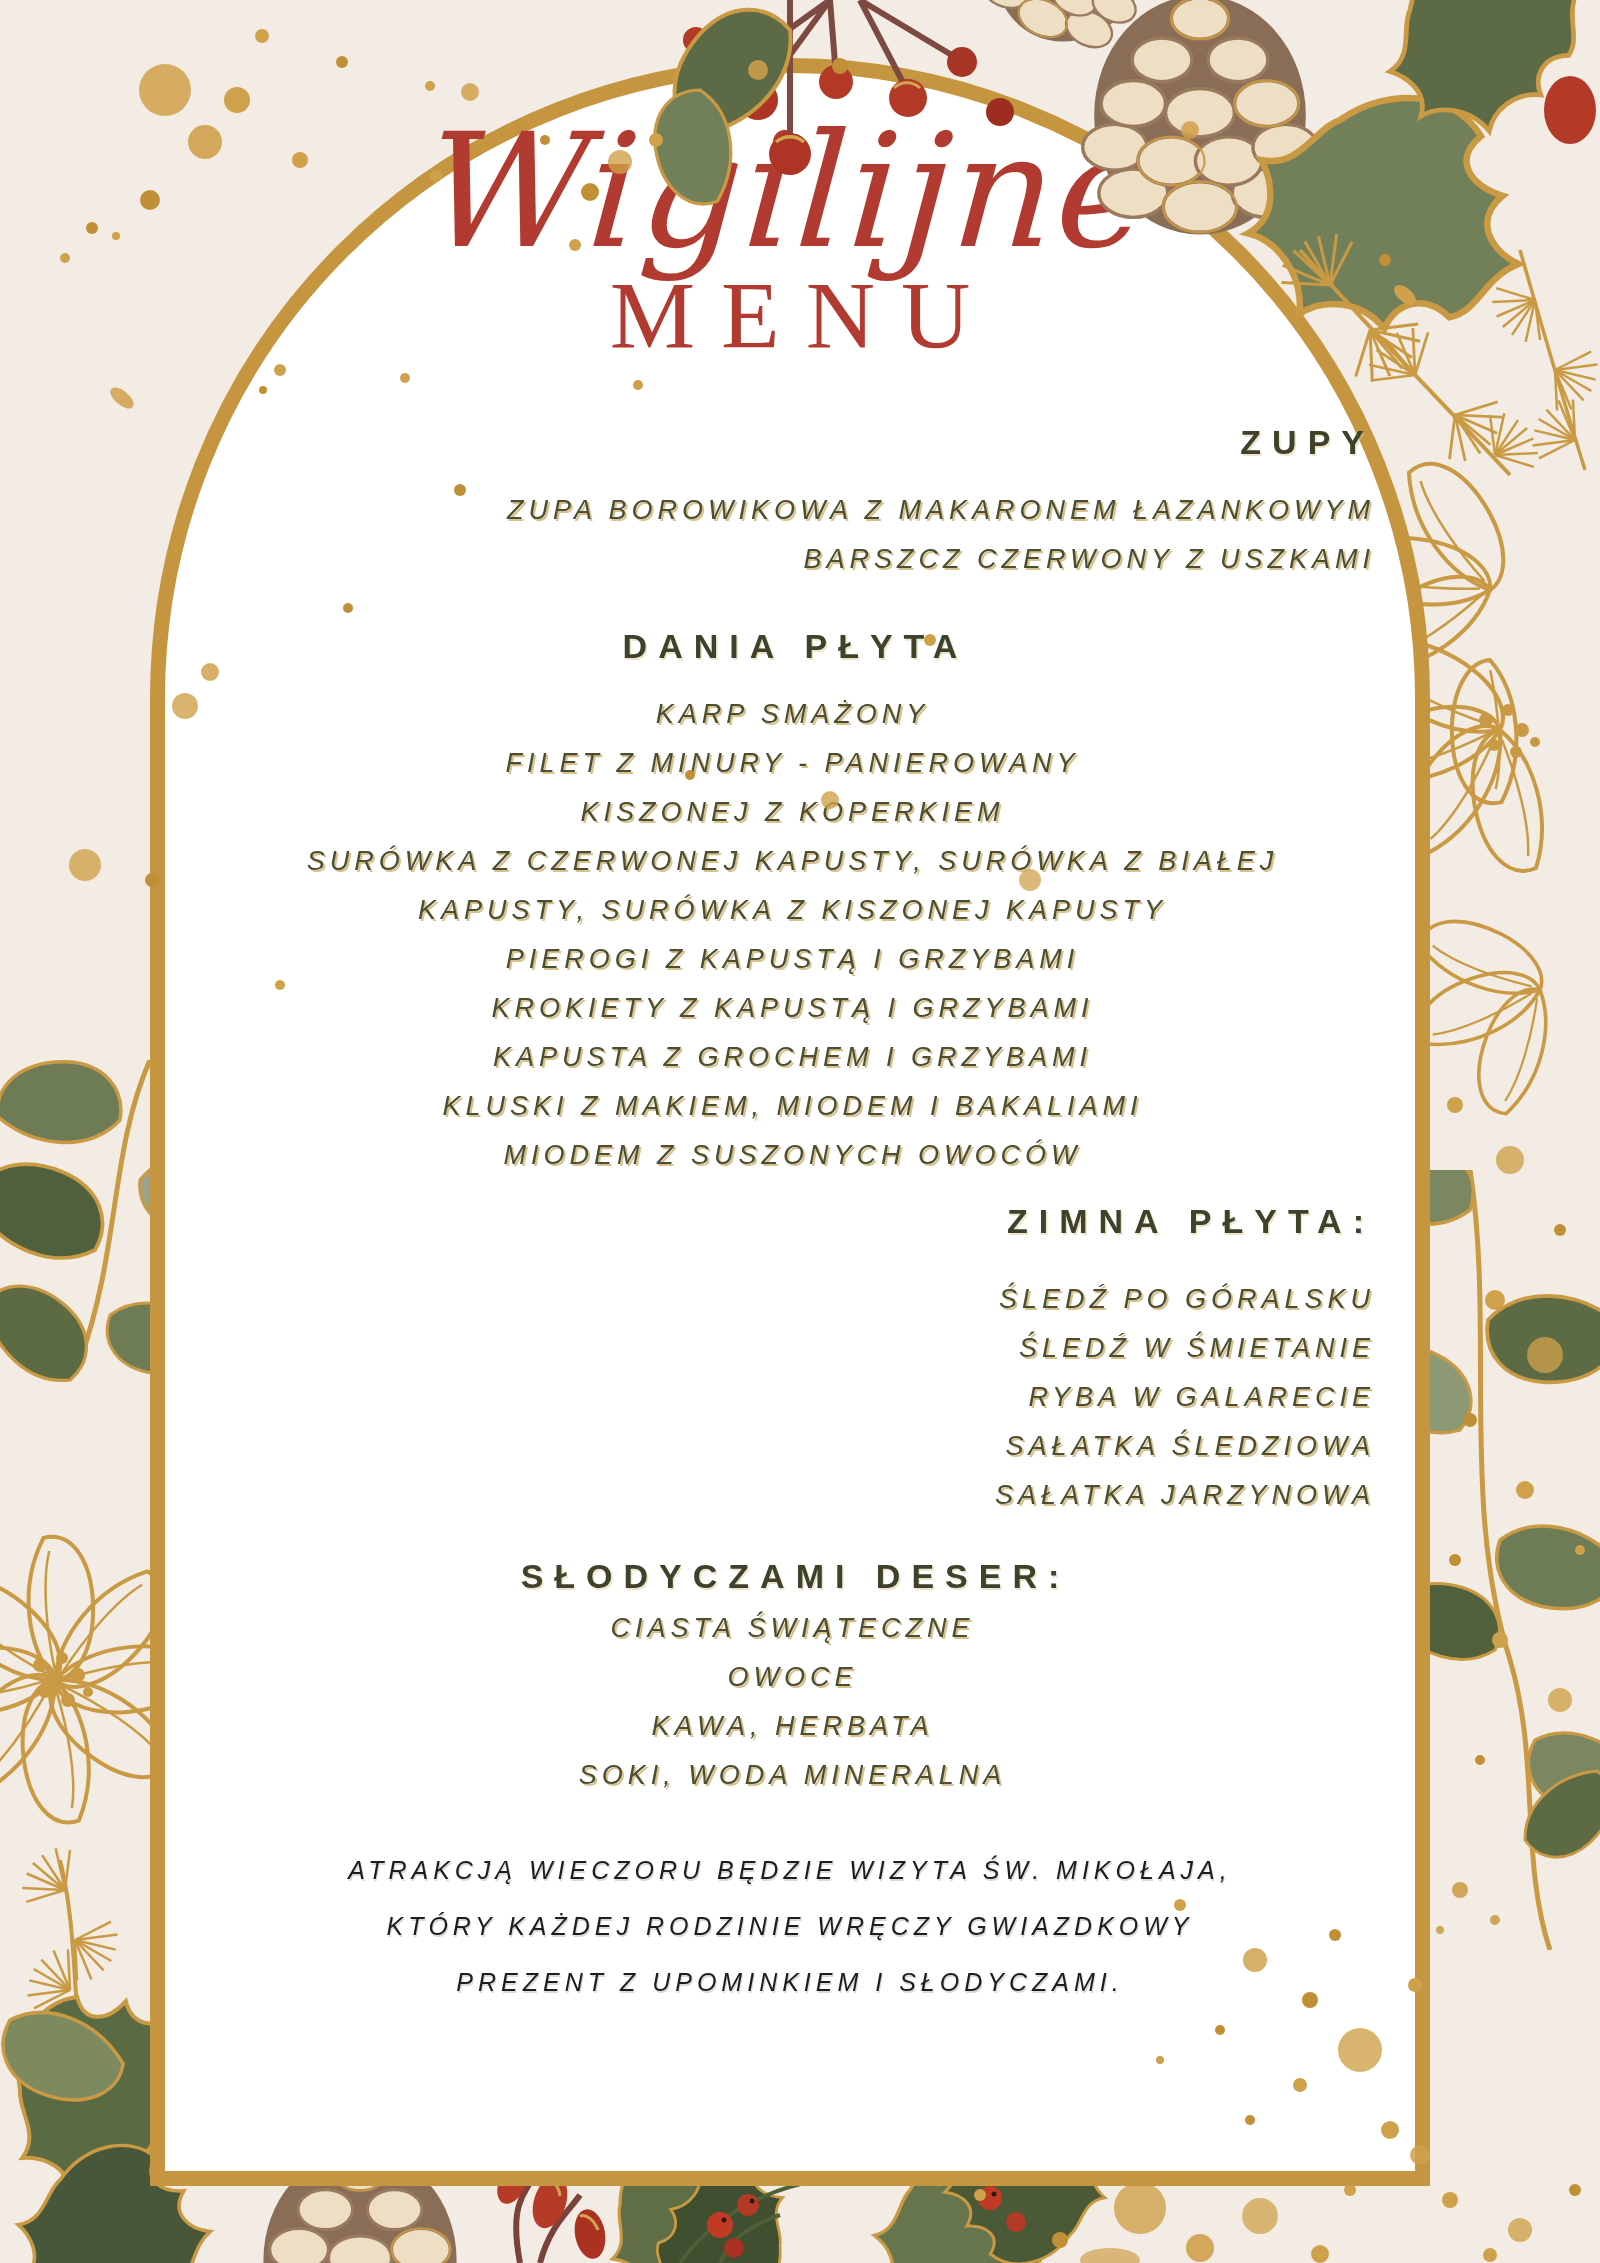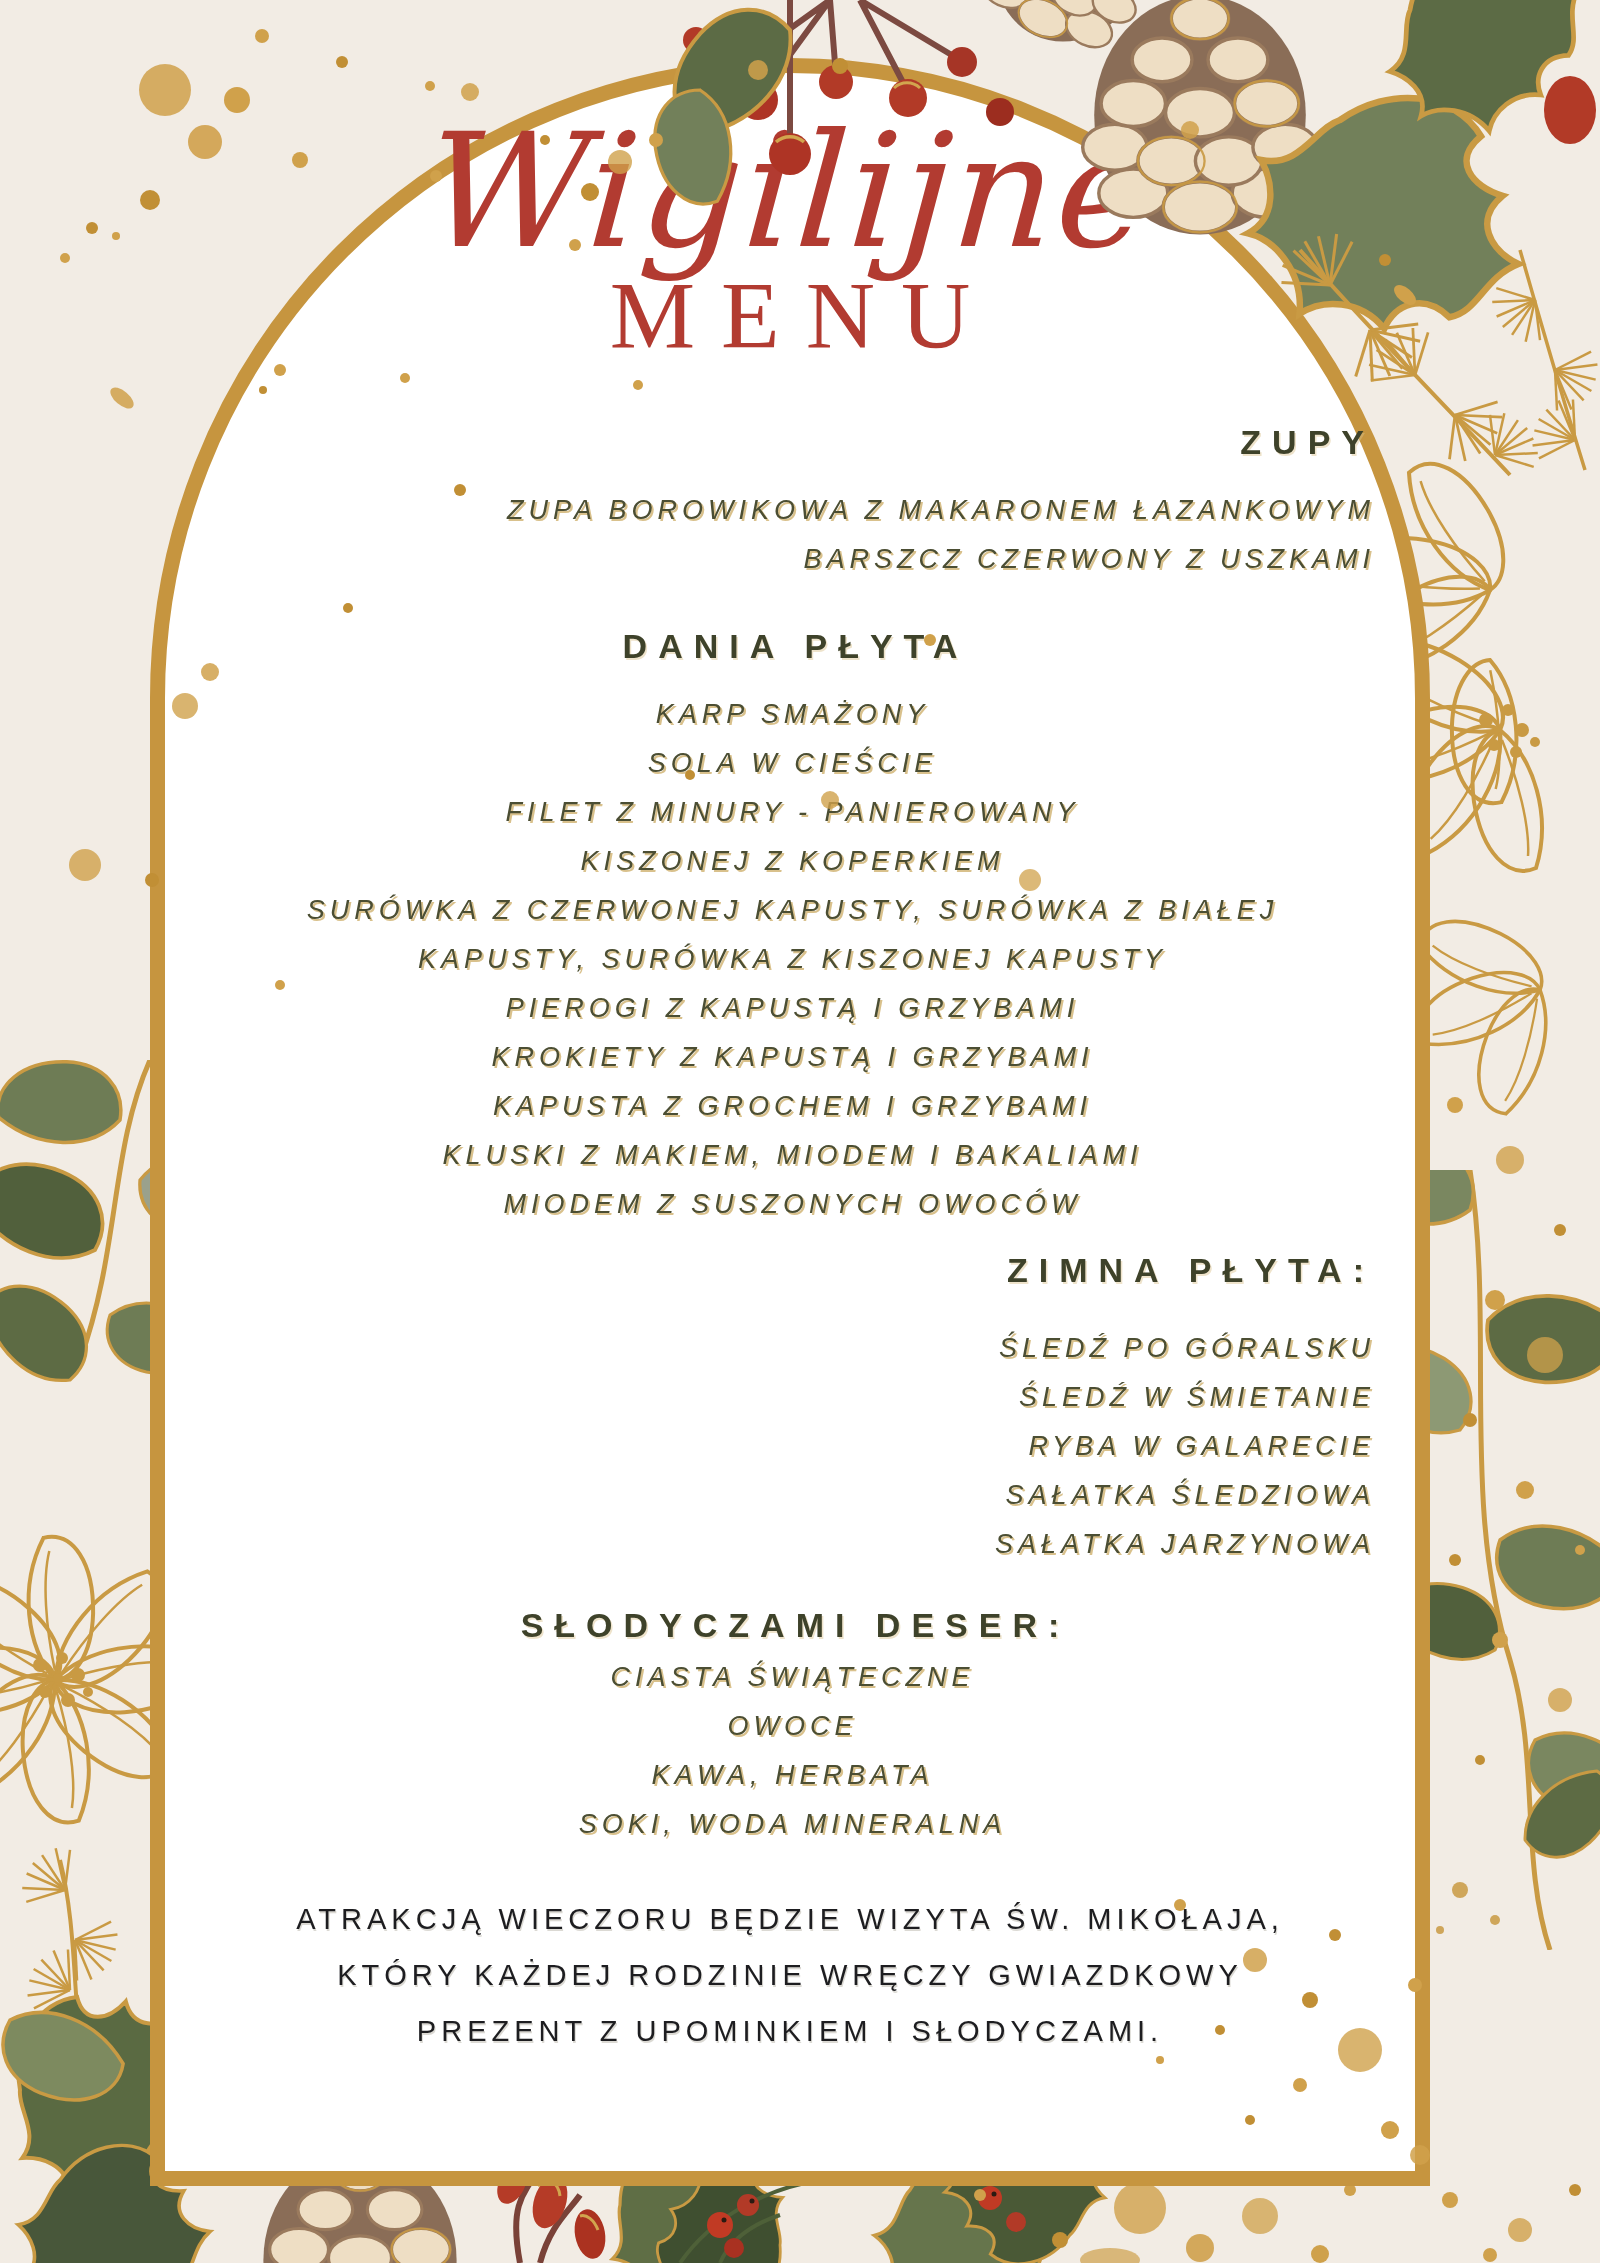--- a/index.html
+++ b/index.html
@@ -27,22 +27,22 @@
   .menu-item{font-size:27px;letter-spacing:5px;text-indent:5px;line-height:49px;
     color:var(--item_olive,#4b4e33);font-weight:normal;
     text-shadow:2px 2px 0 var(--item_shadow_gold,#d9c18c);}
   .sec-zupy{margin-top:54px;text-align:right;}
   .sec-dania{margin-top:42px;}
   .sec-zimna{margin-top:21px;text-align:right;}
   .sec-zimna .items{margin-top:34px;}
   .sec-deser{margin-top:36px;}
   .sec-deser .items{margin-top:8px;}
   .closing-note{margin:42px auto 0;max-width:1160px;}
-  .note-line{font-size:29px;letter-spacing:5px;line-height:56px;color:var(--note_black,#1d1d20);
-    text-shadow:1px 2px 0 rgba(190,185,175,.55);}
+  .note-line{font-size:25px;letter-spacing:5px;line-height:56px;color:var(--note_black,#1d1d20);
+    text-shadow:1px 2px 0 rgba(190,185,175,.55);font-style:italic;}
 </style>
 </head>
 <body>
 
 <div id="canvas">
 
   <svg width="0" height="0" style="position:absolute">
     <defs>
       <path id="leaf" d="M0 0 C12 -28 48 -40 82 -28 C94 -8 80 16 50 26 C24 34 4 22 0 0 Z"></path>
       <path id="holly" d="M0 0 C8 -22 30 -34 48 -26 C44 -12 56 -8 68 -12 C64 2 76 8 88 6 C80 18 86 30 78 38 C64 36 58 46 60 56 C46 52 34 60 30 70 C22 56 6 52 -4 56 C2 44 -8 34 -16 30 C-2 24 -6 8 0 0 Z"></path>
@@ -217,21 +217,20 @@
         <div class="items">
             <div class="menu-item">ZUPA BOROWIKOWA Z MAKARONEM ŁAZANKOWYM</div>
             <div class="menu-item">BARSZCZ CZERWONY Z USZKAMI</div>
           </div>
       </div>
 
       <div class="section sec-dania">
         <div class="section-title">DANIA PŁYTA</div>
         <div class="items">
             <div class="menu-item">KARP SMAŻONY</div>
-            <div class="menu-item">SOLA W CIEŚCIE</div>
             <div class="menu-item">FILET Z MINURY - PANIEROWANY</div>
             <div class="menu-item">KISZONEJ Z KOPERKIEM</div>
             <div class="menu-item">SURÓWKA Z CZERWONEJ KAPUSTY, SURÓWKA Z BIAŁEJ</div>
             <div class="menu-item">KAPUSTY, SURÓWKA Z KISZONEJ KAPUSTY</div>
             <div class="menu-item">PIEROGI Z KAPUSTĄ I GRZYBAMI</div>
             <div class="menu-item">KROKIETY Z KAPUSTĄ I GRZYBAMI</div>
             <div class="menu-item">KAPUSTA Z GROCHEM I GRZYBAMI</div>
             <div class="menu-item">KLUSKI Z MAKIEM, MIODEM I BAKALIAMI</div>
             <div class="menu-item">MIODEM Z SUSZONYCH OWOCÓW</div>
           </div>

